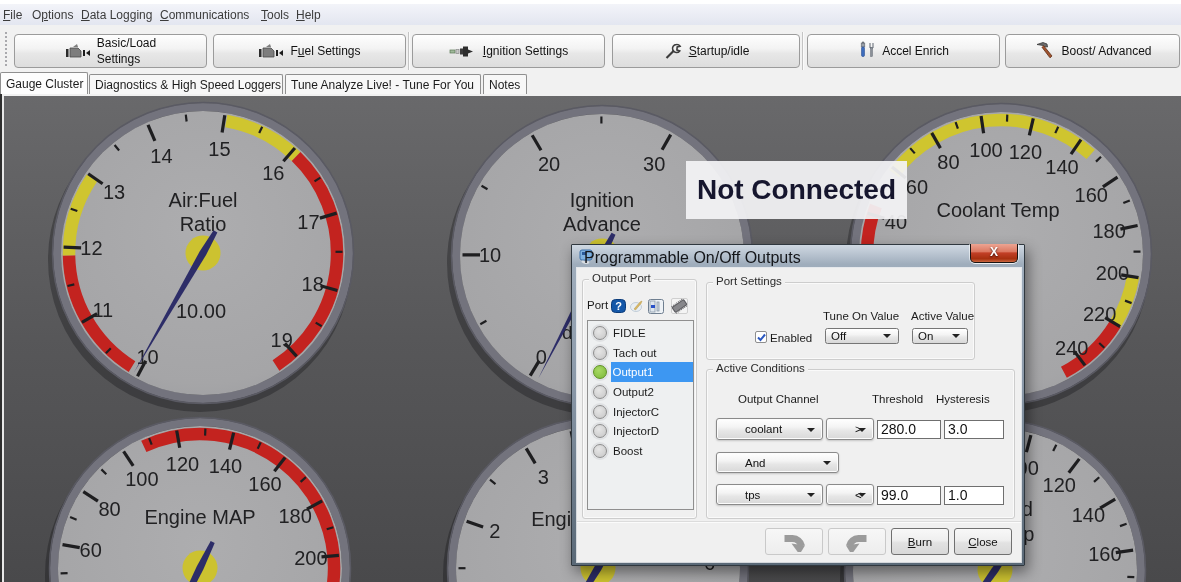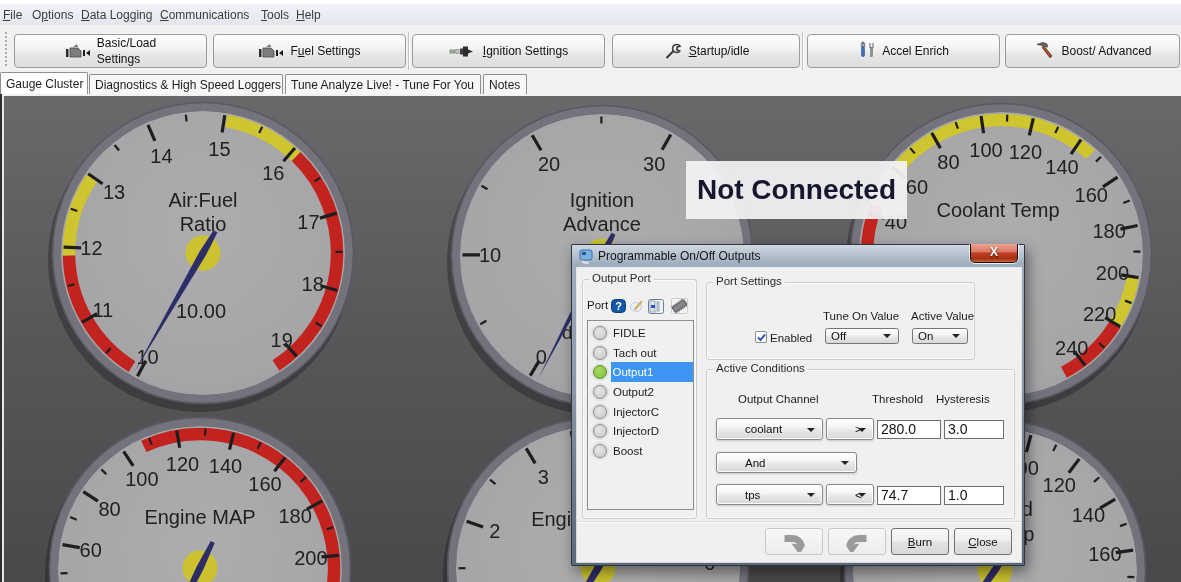--- a/index.html
+++ b/index.html
@@ -23,21 +23,21 @@
   background:#fbfbfb; padding:8px 5px; display:flex; align-items:center; white-space:nowrap; overflow:hidden; }
 .tab.active { top:0; height:22px; background:#fdfdfd; z-index:2; }
 .tab.in { top:2px; height:20px; background:#f7f7f7; }
 
 #notconn { position:absolute; left:686px; top:161px; width:221px; height:58px; background:rgba(243,243,245,0.93);
   display:flex; align-items:center; justify-content:center; font-size:28px; font-weight:bold; color:#16162e; z-index:5; }
 
 #dlg { position:absolute; left:571px; top:244px; width:454px; height:322px; z-index:10;
   background:linear-gradient(180deg,#cfd8e2 0%,#9fadbc 6%,#8997a7 45%,#6b7a89 75%,#5a6977 100%);
   border:1.5px solid #30383f; border-radius:1px; box-shadow:3px 6px 14px rgba(0,0,0,0.45); font-size:11.5px; color:#1b1b1b; }
-#dlgtitle { position:absolute; left:26px; top:4px; font-size:12px; color:#14161a; }
+#dlgtitle { position:absolute; left:12px; top:4px; font-size:16px; color:#14161a; }
 #closebtn { position:absolute; left:398px; top:-1px; width:48px; height:19px;
   background:linear-gradient(180deg,#eca492 0%,#dc7962 42%,#c23f26 50%,#a6300f 82%,#cb6740 100%);
   border:1px solid #191413; border-top:none; border-radius:0 0 5px 5px;
   box-shadow:0 1px 0 rgba(255,255,255,0.8), 1px 0 0 rgba(255,255,255,0.55), -1px 0 0 rgba(255,255,255,0.55);
   color:#fff; font-weight:bold; font-size:12px; text-align:center; line-height:16px;
   text-shadow:0 1px 2px rgba(30,4,0,0.85); }
 #client { position:absolute; left:4.5px; top:23px; width:444px; height:293.5px; background:#f0f0f0;
   box-shadow:0 0 0 1px rgba(252,252,252,0.75); }
 .grp { position:absolute; border:1px solid #cdcdcd; border-radius:3px; box-shadow:inset 0 0 0 1px #fafafa; }
 .grplbl { position:absolute; top:-8px; left:6px; background:#f0f0f0; padding:0 3px; color:#2b2b2b; }
@@ -429,24 +429,24 @@
     <div class="grp" style="left:129.5px;top:101px;width:309px;height:150px">
         <div class="grplbl">Active Conditions</div>
       </div>
     <div class="dlbl" style="left:161.5px;top:125px">Output Channel</div>
     <div class="dlbl" style="left:295.5px;top:125px">Threshold</div>
     <div class="dlbl" style="left:359.5px;top:125px">Hysteresis</div>
     <div class="combo big" style="left:139.5px;top:150px;width:107px;height:22px">coolant</div>
     <div class="combo big" style="left:249.5px;top:150px;width:48px;height:22px">&gt;</div>
     <div class="tfield" style="left:300.5px;top:152px;width:64px;height:19px">280.0</div>
     <div class="tfield" style="left:367.5px;top:152px;width:60px;height:19px">3.0</div>
-    <div class="combo big" style="left:139.5px;top:184px;width:141px;height:21px">And</div>
+    <div class="combo big" style="left:139.5px;top:184px;width:123px;height:21px">And</div>
     <div class="combo big" style="left:139.5px;top:216px;width:107px;height:21px">tps</div>
     <div class="combo big" style="left:249.5px;top:216px;width:48px;height:21px">&lt;</div>
-    <div class="tfield" style="left:300.5px;top:217.5px;width:64px;height:19px">74.7</div>
+    <div class="tfield" style="left:300.5px;top:217.5px;width:64px;height:19px">99.0</div>
     <div class="tfield" style="left:367.5px;top:217.5px;width:60px;height:19px">1.0</div>
     <div class="abs" style="left:0;top:253px;width:444px;height:1px;background:#dcdcdc"></div>
     <div class="abs" style="left:0;top:254px;width:444px;height:1px;background:#fbfbfb"></div>
     <div class="btn flat" style="left:188.5px;top:260px">
         <svg width="24" height="20" viewBox="0 0 24 20">
           <path d="M2.5 6.5 H10.5 A9.5 9.5 0 0 1 19.5 14" fill="none" stroke="#9b9b9b" stroke-width="7"></path>
 <polygon points="9.5,11.5 23,13.5 17.5,22.5" fill="#9b9b9b"></polygon>
         </svg>
       </div>
     <div class="btn flat" style="left:251.5px;top:260px">

